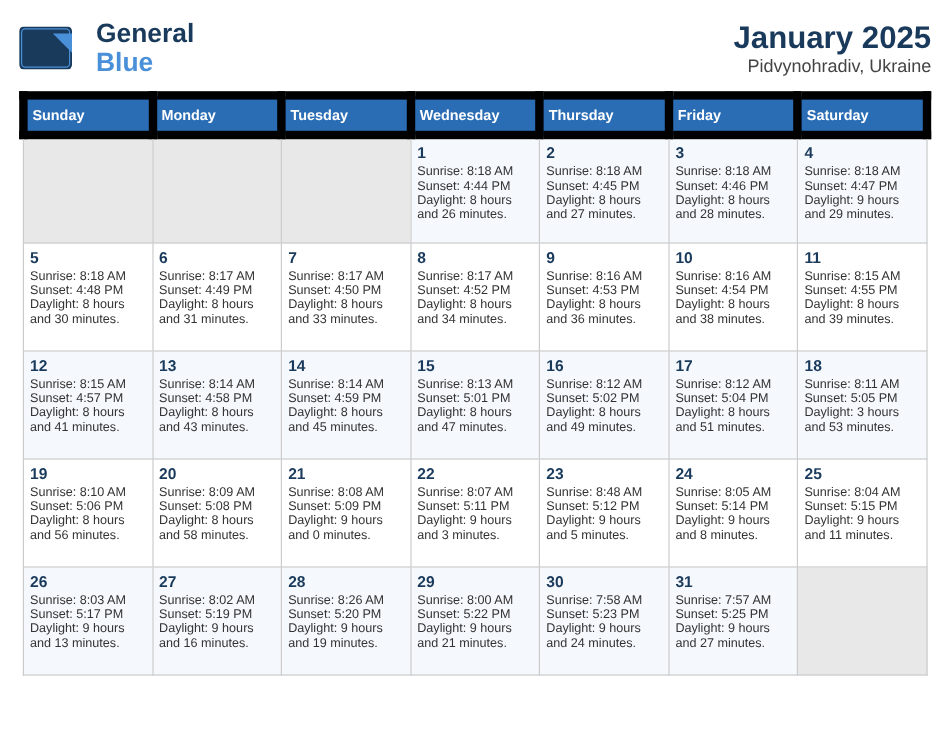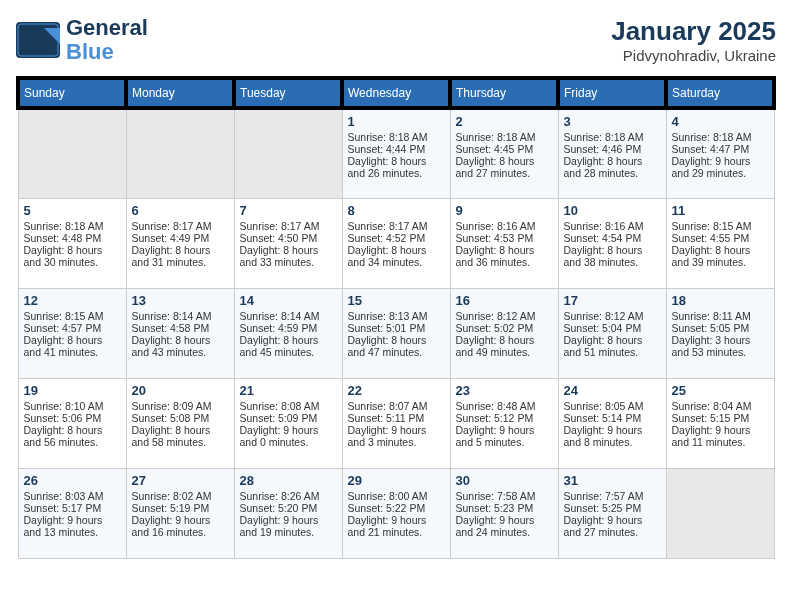--- a/index.html
+++ b/index.html
@@ -12,21 +12,21 @@
     }
     .header {
       display: flex;
       justify-content: space-between;
       align-items: flex-start;
       margin-bottom: 12px;
     }
     .logo {
       display: flex;
       align-items: center;
-      gap: 6px;
+      gap: 20px;
     }
     .logo-icon {
       width: 44px;
       height: 36px;
     }
     .logo-text {
       font-size: 22px;
       font-weight: bold;
       color: #1a3a5c;
       line-height: 1.1;
@@ -46,24 +46,24 @@
     }
     table {
       width: 100%;
       border-collapse: collapse;
       table-layout: fixed;
     }
     thead th {
       background: #2a6db5;
       color: #fff;
       font-size: 12px;
-      font-weight: normal;
+      font-weight: bold;
       padding: 6px 4px;
       text-align: left;
-      border: 4px solid #000000;
+      border: 7px solid #000000;
     }
     tbody td {
       border: 1px solid #ccc;
       vertical-align: top;
       padding: 4px 5px;
       height: 90px;
       font-size: 10.5px;
       color: #333;
       background: #fff;
     }

